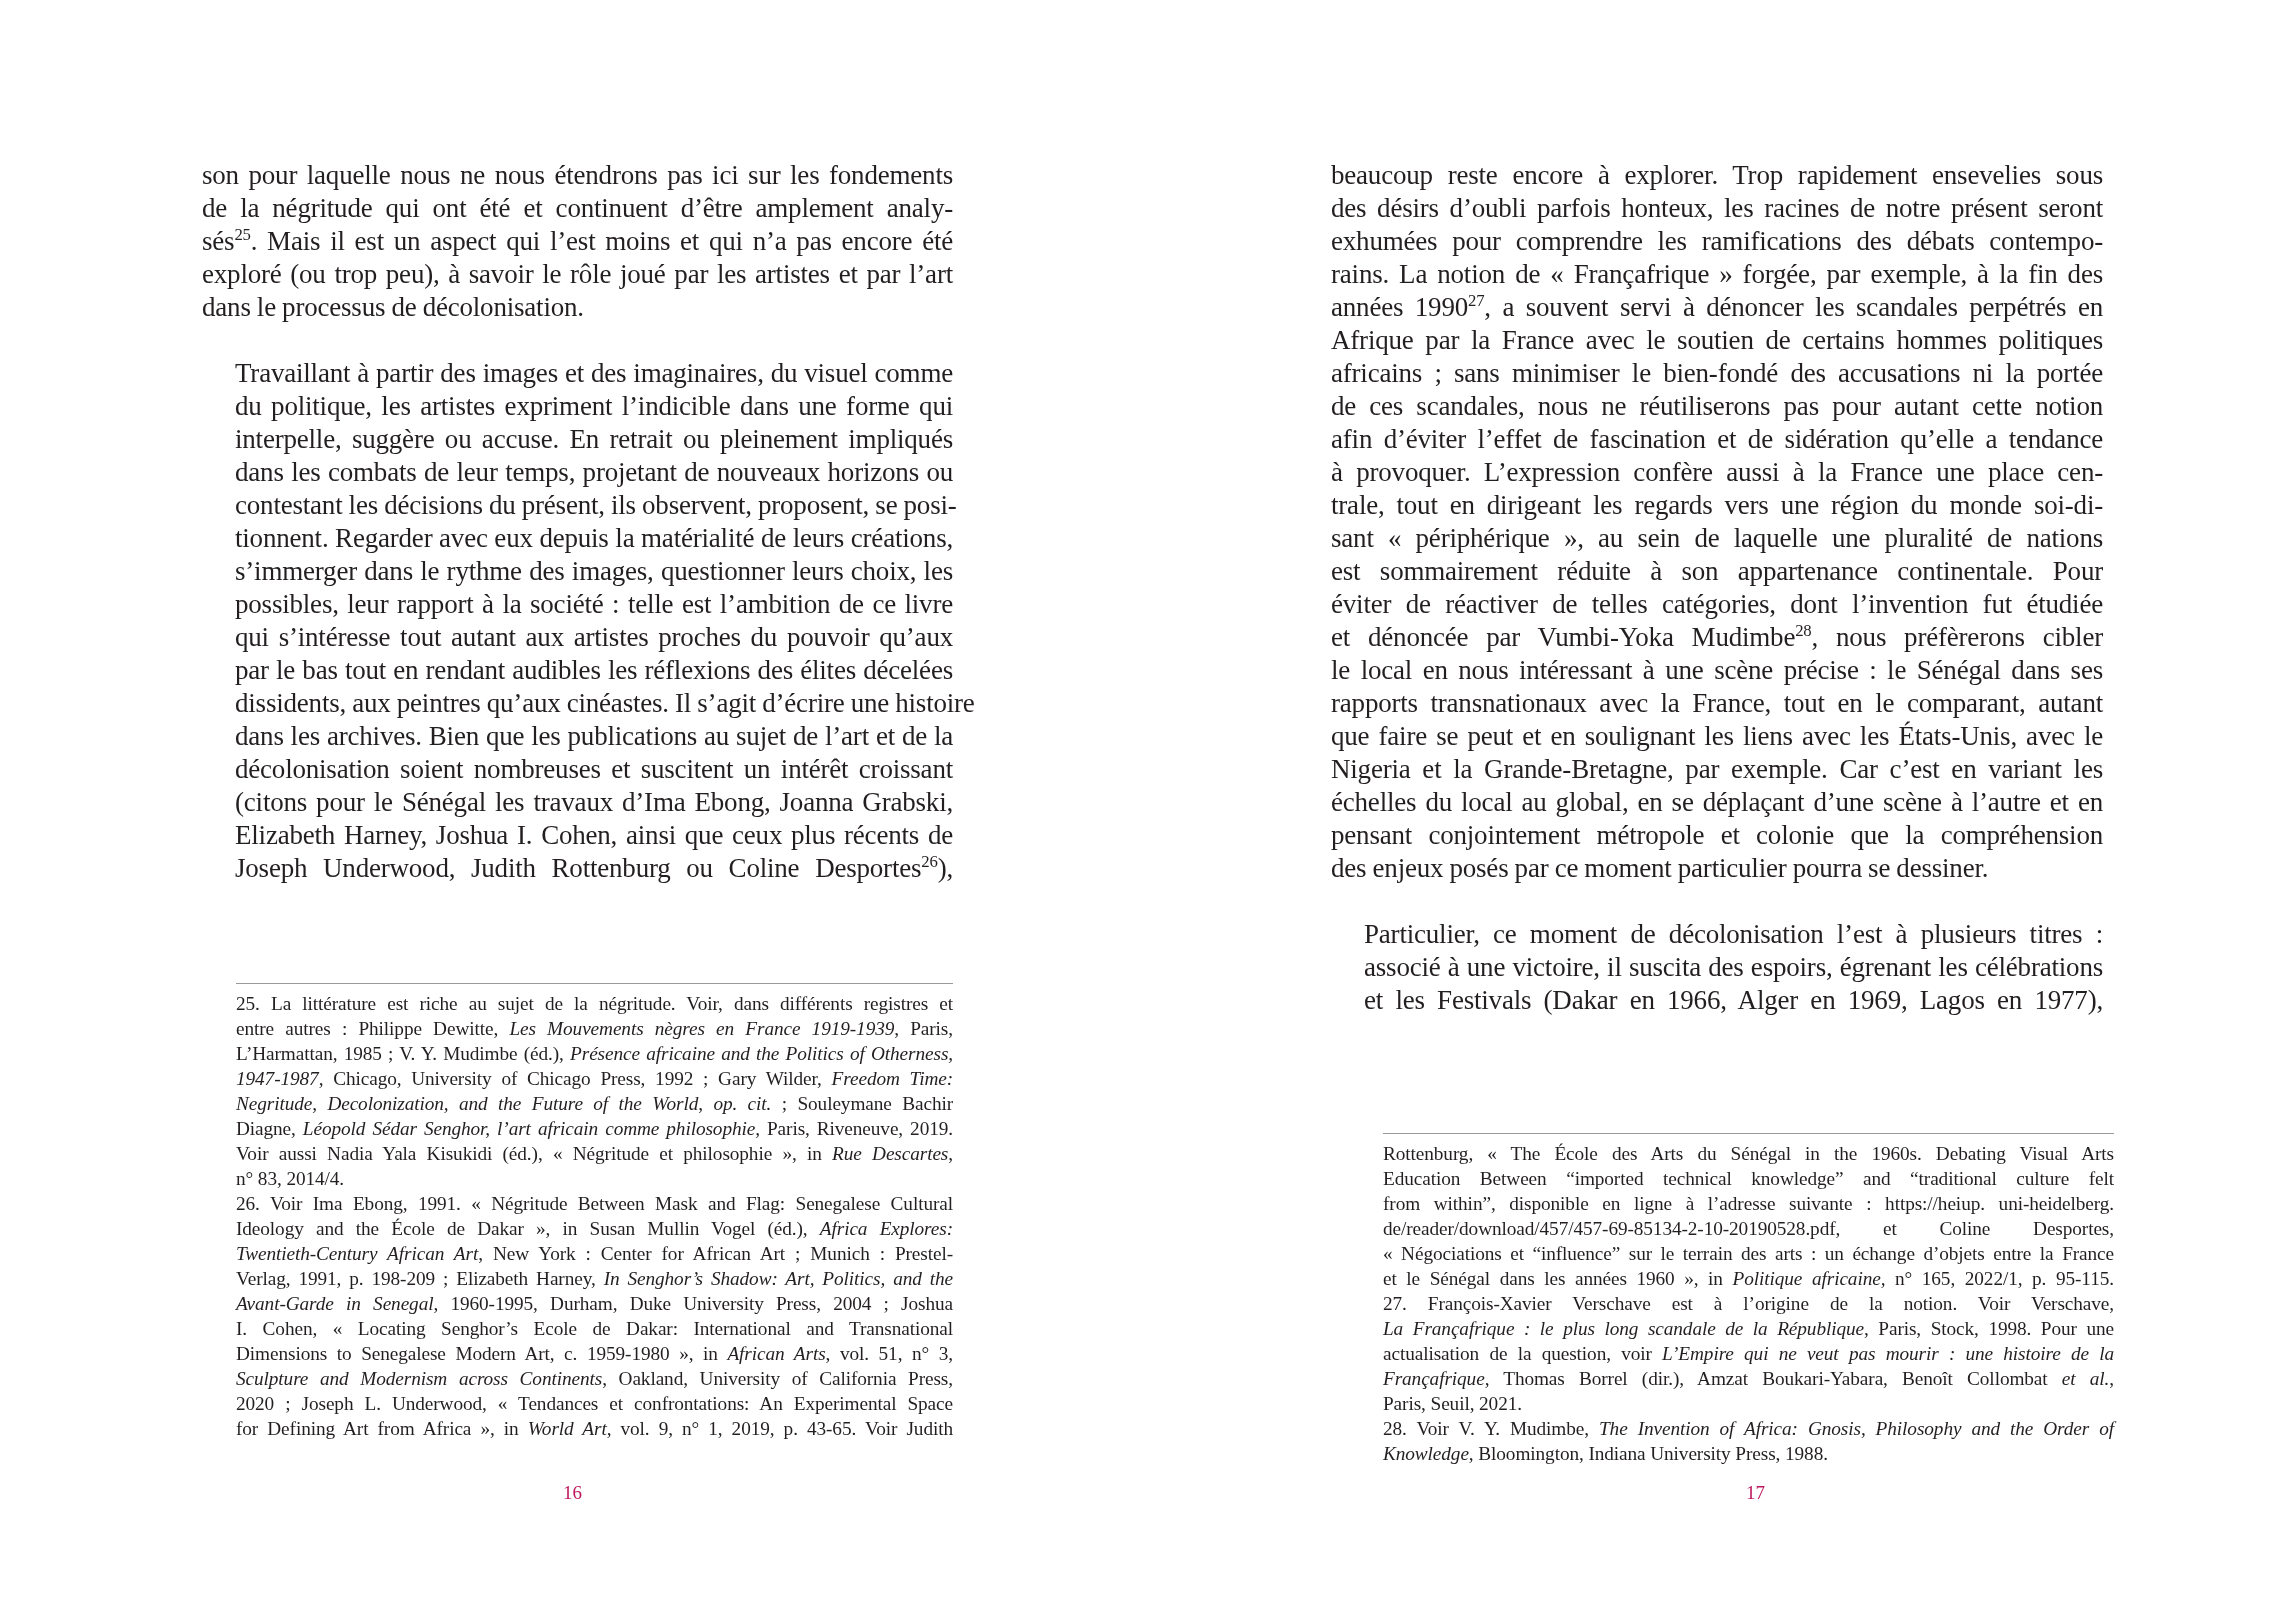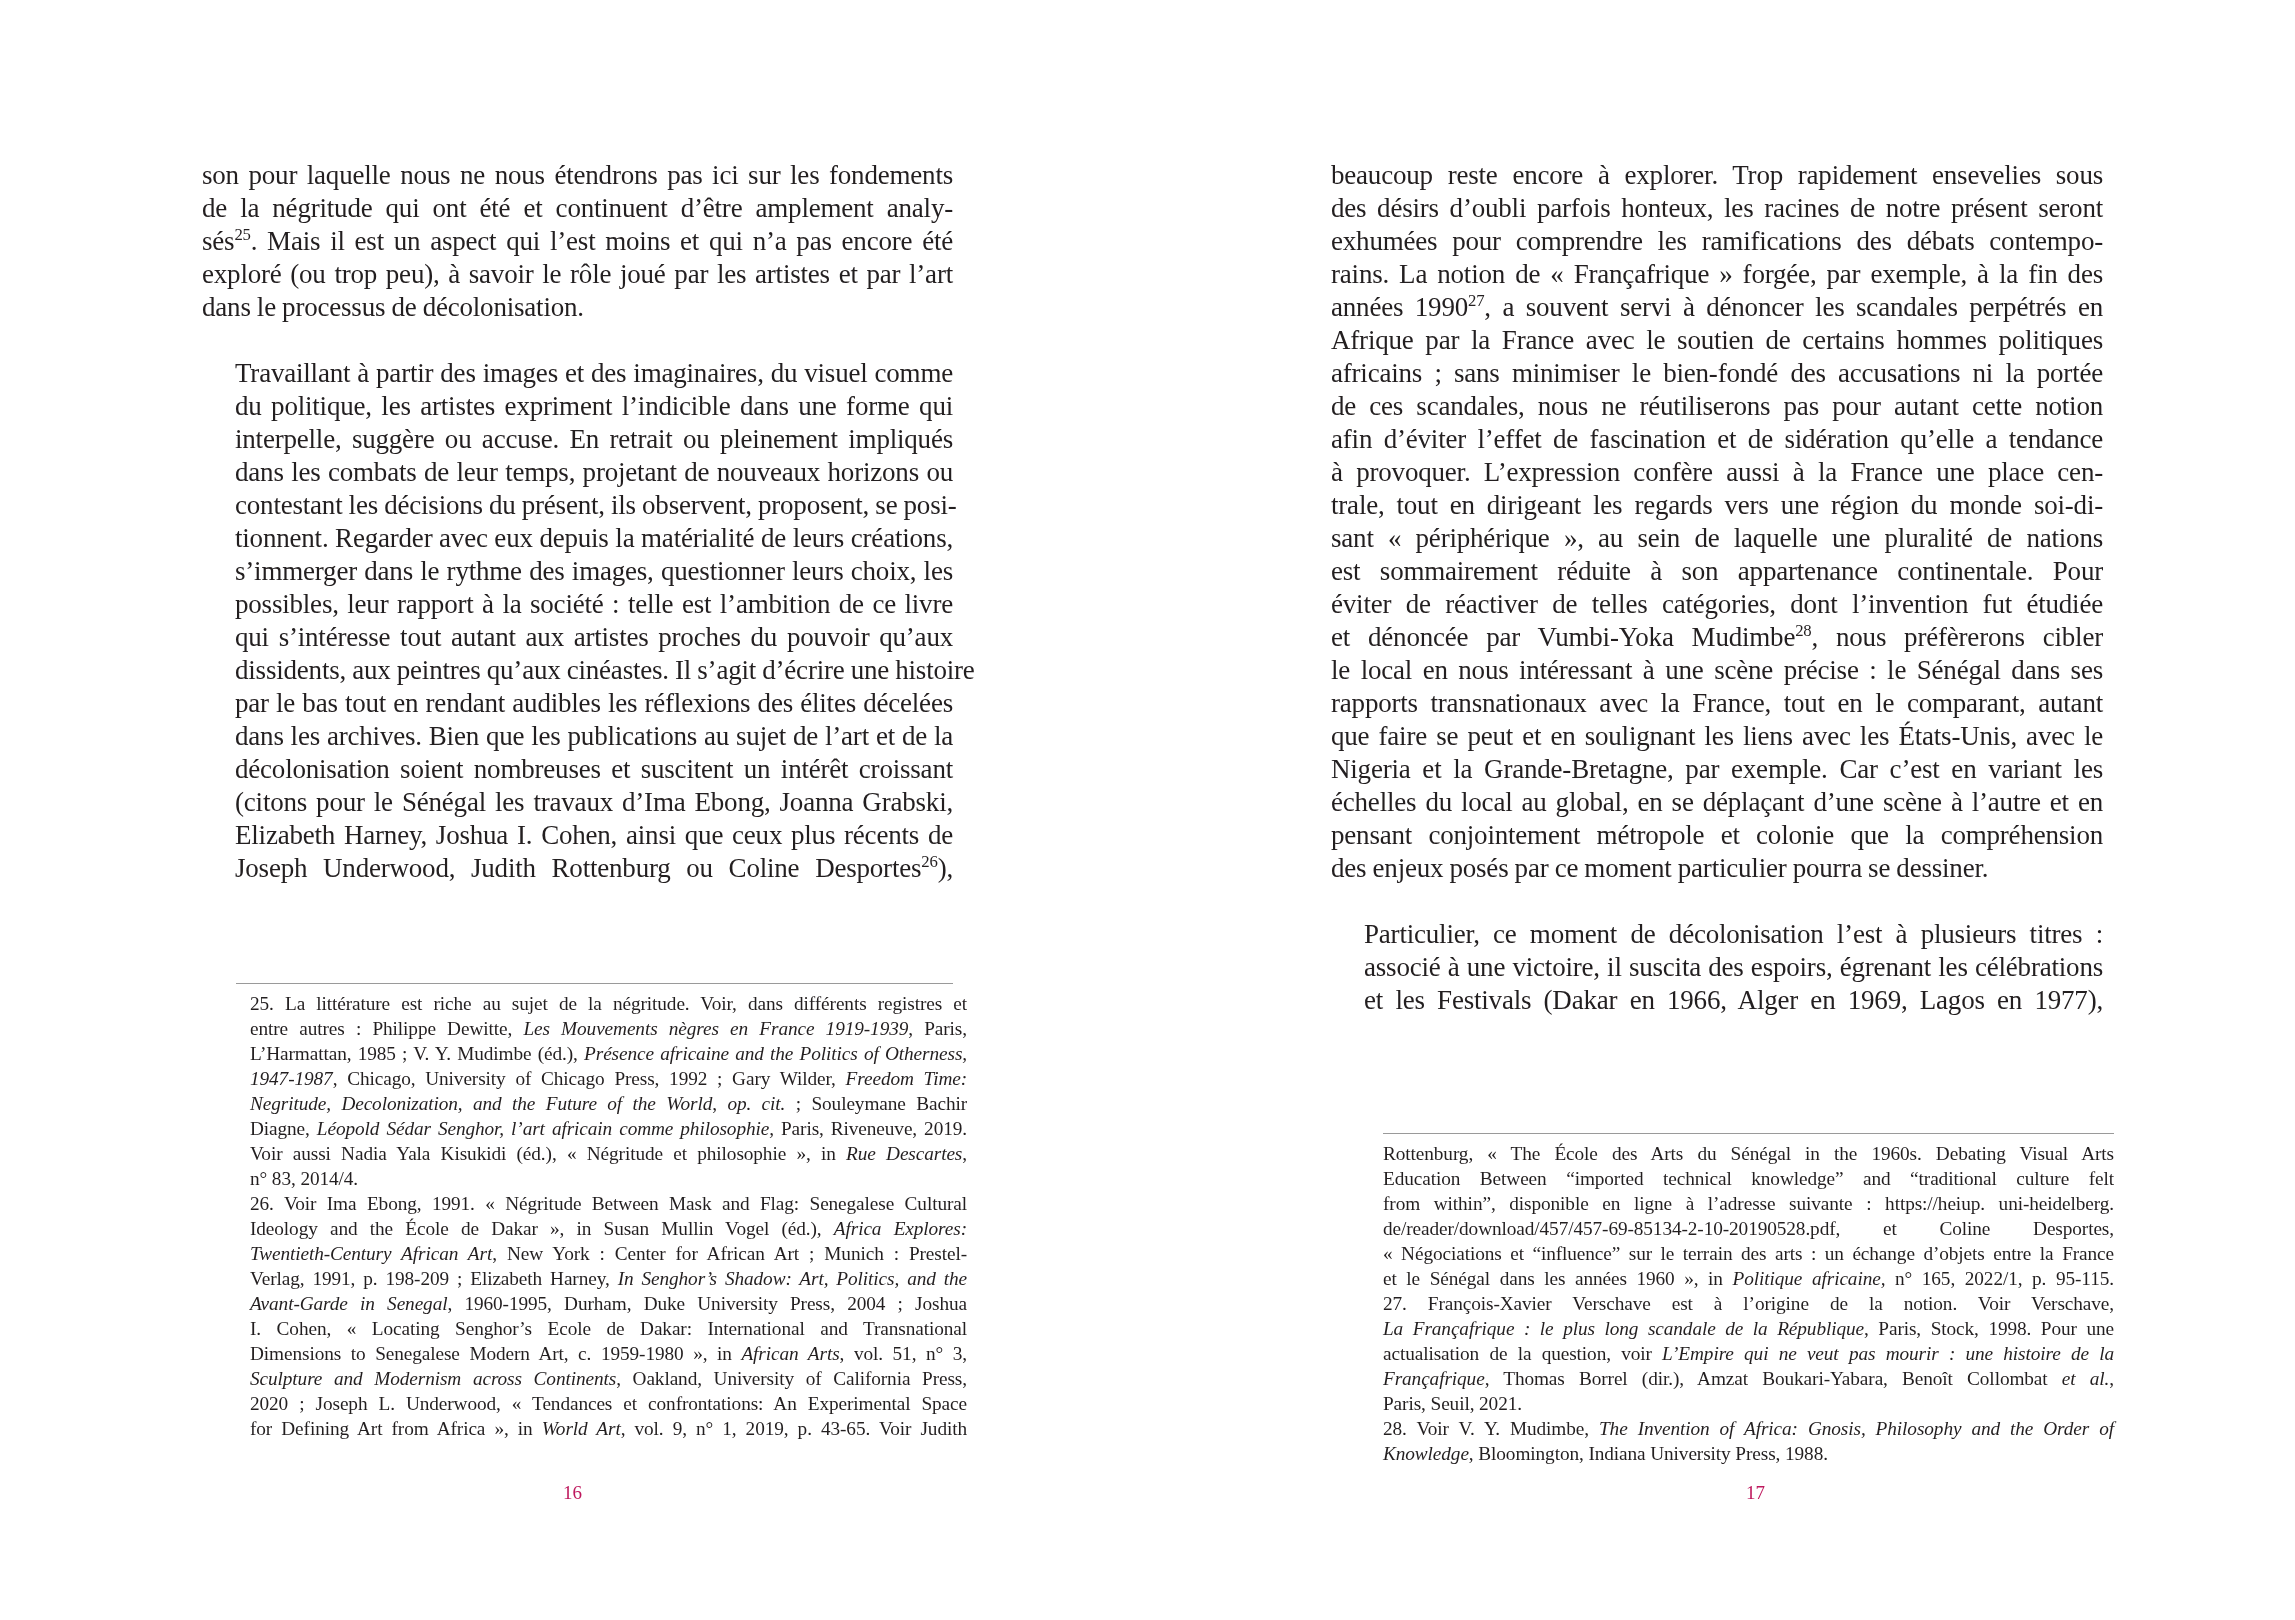--- a/index.html
+++ b/index.html
@@ -36,21 +36,21 @@
   }
   .page-left .rule { left: 236px; top: 983px; width: 717px; }
   .page-right .rule { left: 236px; top: 1133px; width: 731px; }
 
   .footnotes {
     position: absolute;
     font-size: 19.3px;
     line-height: 25px;
     letter-spacing: -0.1px;
   }
-  .page-left .footnotes { left: 250px; top: 991px; width: 717px; }
+  .page-left .footnotes { left: 236px; top: 991px; width: 717px; }
   .page-right .footnotes { left: 236px; top: 1141px; width: 731px; }
   .footnotes .fl { display: block; white-space: nowrap; text-align: justify; text-align-last: justify; }
   .footnotes .fl.last { text-align-last: left; }
   .footnotes i { font-style: italic; }
 
   .page-number {
     position: absolute; top: 1482px; font-size: 19px; color: #be185d;
   }
   .page-left .page-number { left: 563px; }
   .page-right .page-number { left: 599px; }
@@ -70,22 +70,22 @@
     <p class="indent">
         <span class="line">Travaillant à partir des images et des imaginaires, du visuel comme</span>
         <span class="line">du politique, les artistes expriment l’indicible dans une forme qui</span>
         <span class="line">interpelle, suggère ou accuse. En retrait ou pleinement impliqués</span>
         <span class="line">dans les combats de leur temps, projetant de nouveaux horizons ou</span>
         <span class="line">contestant les décisions du présent, ils observent, proposent, se posi-</span>
         <span class="line">tionnent. Regarder avec eux depuis la matérialité de leurs créations,</span>
         <span class="line">s’immerger dans le rythme des images, questionner leurs choix, les</span>
         <span class="line">possibles, leur rapport à la société : telle est l’ambition de ce livre</span>
         <span class="line">qui s’intéresse tout autant aux artistes proches du pouvoir qu’aux</span>
+        <span class="line">par le bas tout en rendant audibles les réflexions des élites décelées</span>
         <span class="line">dissidents, aux peintres qu’aux cinéastes. Il s’agit d’écrire une histoire</span>
-        <span class="line">par le bas tout en rendant audibles les réflexions des élites décelées</span>
         <span class="line">dans les archives. Bien que les publications au sujet de l’art et de la</span>
         <span class="line">décolonisation soient nombreuses et suscitent un intérêt croissant</span>
         <span class="line">(citons pour le Sénégal les travaux d’Ima Ebong, Joanna Grabski,</span>
         <span class="line">Elizabeth Harney, Joshua I. Cohen, ainsi que ceux plus récents de</span>
         <span class="line">Joseph Underwood, Judith Rottenburg ou Coline Desportes<sup>26</sup>),</span>
       </p>
   </div>
   <div class="rule"></div>
   <div class="footnotes">
       <span class="fl">25. La littérature est riche au sujet de la négritude. Voir, dans différents registres et</span>

